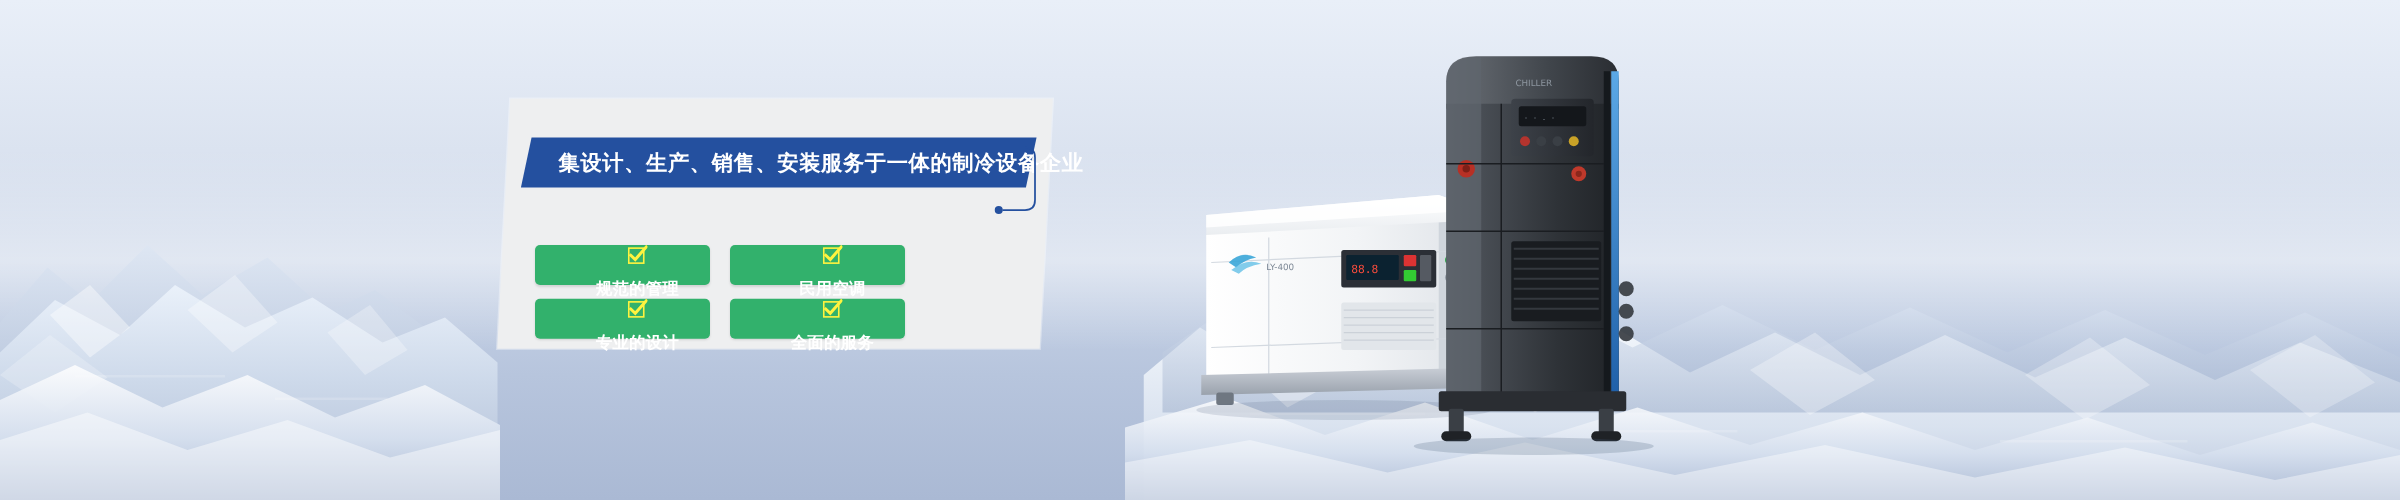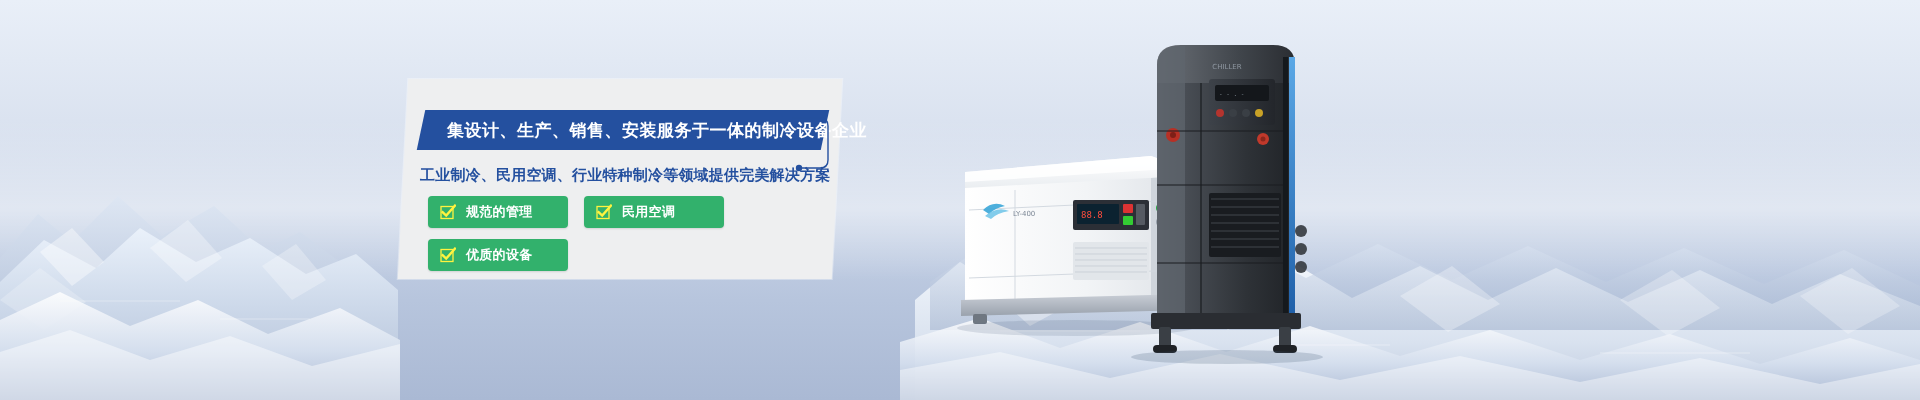--- a/index.html
+++ b/index.html
@@ -83,23 +83,24 @@
     display:grid;
     grid-template-columns:140px 140px;
     grid-gap:11px 16px;
   }
   .feature{
     height:32px;
     background:#32b16c;
     border-radius:4px;
     display:flex;
     align-items:center;
-    padding-left:12px;
+    padding-left:24px;
     gap:10px;
     box-shadow:0 1px 2px rgba(0,0,0,.12);
+    flex-direction:column;
   }
   .check-icon{
     width:16px; height:16px;
     flex:0 0 16px;
     position:relative;
   }
   .feature-label{
     color:#ffffff;
     font-size:13px;
     font-weight:bold;
@@ -184,21 +185,20 @@
     <div class="headline">
       <span class="headline-text">集设计、生产、销售、安装服务于一体的制冷设备企业</span>
     </div>
   </div>
 
   <svg class="elbow" viewBox="0 0 40 62">
     <path d="M2,2 L30,2 Q38,2 38,10 L38,44 Q38,52 30,52 L12,52" fill="none" stroke="#24509f" stroke-width="1.4"></path>
     <circle cx="9" cy="52" r="3.2" fill="#24509f"></circle>
   </svg>
 
-  <div class="subtitle">工业制冷、民用空调、行业特种制冷等领域提供完美解决方案</div>
 
   <div class="features">
 
     <div class="feature">
       <span class="check-icon">
         <svg viewBox="0 0 16 16" width="16" height="16">
           <rect x="1" y="2.5" width="12" height="12" fill="none" stroke="#fff33f" stroke-width="1.3"></rect>
           <path d="M2.6,8.2 L6.2,11.6 L15,1.6" fill="none" stroke="#fff33f" stroke-width="2.4" stroke-linecap="square"></path>
         </svg>
       </span>
@@ -215,23 +215,32 @@
       <span class="feature-label">民用空调</span>
     </div>
 
     <div class="feature">
       <span class="check-icon">
         <svg viewBox="0 0 16 16" width="16" height="16">
           <rect x="1" y="2.5" width="12" height="12" fill="none" stroke="#fff33f" stroke-width="1.3"></rect>
           <path d="M2.6,8.2 L6.2,11.6 L15,1.6" fill="none" stroke="#fff33f" stroke-width="2.4" stroke-linecap="square"></path>
         </svg>
       </span>
-      <span class="feature-label">优质的设备</span>
-    </div>
-
+      <span class="feature-label">专业的设计</span>
+    </div>
+
+    <div class="feature">
+      <span class="check-icon">
+        <svg viewBox="0 0 16 16" width="16" height="16">
+          <rect x="1" y="2.5" width="12" height="12" fill="none" stroke="#fff33f" stroke-width="1.3"></rect>
+          <path d="M2.6,8.2 L6.2,11.6 L15,1.6" fill="none" stroke="#fff33f" stroke-width="2.4" stroke-linecap="square"></path>
+        </svg>
+      </span>
+      <span class="feature-label">全面的服务</span>
+    </div>
 
   </div>
 
   <svg class="machine-small" width="270" height="200" viewBox="0 0 270 200">
     <defs>
       <linearGradient id="whBody" x1="0" y1="0" x2="1" y2="0">
         <stop offset="0%" stop-color="#ffffff"></stop>
         <stop offset="55%" stop-color="#f2f4f6"></stop>
         <stop offset="100%" stop-color="#dfe3e8"></stop>
       </linearGradient>

